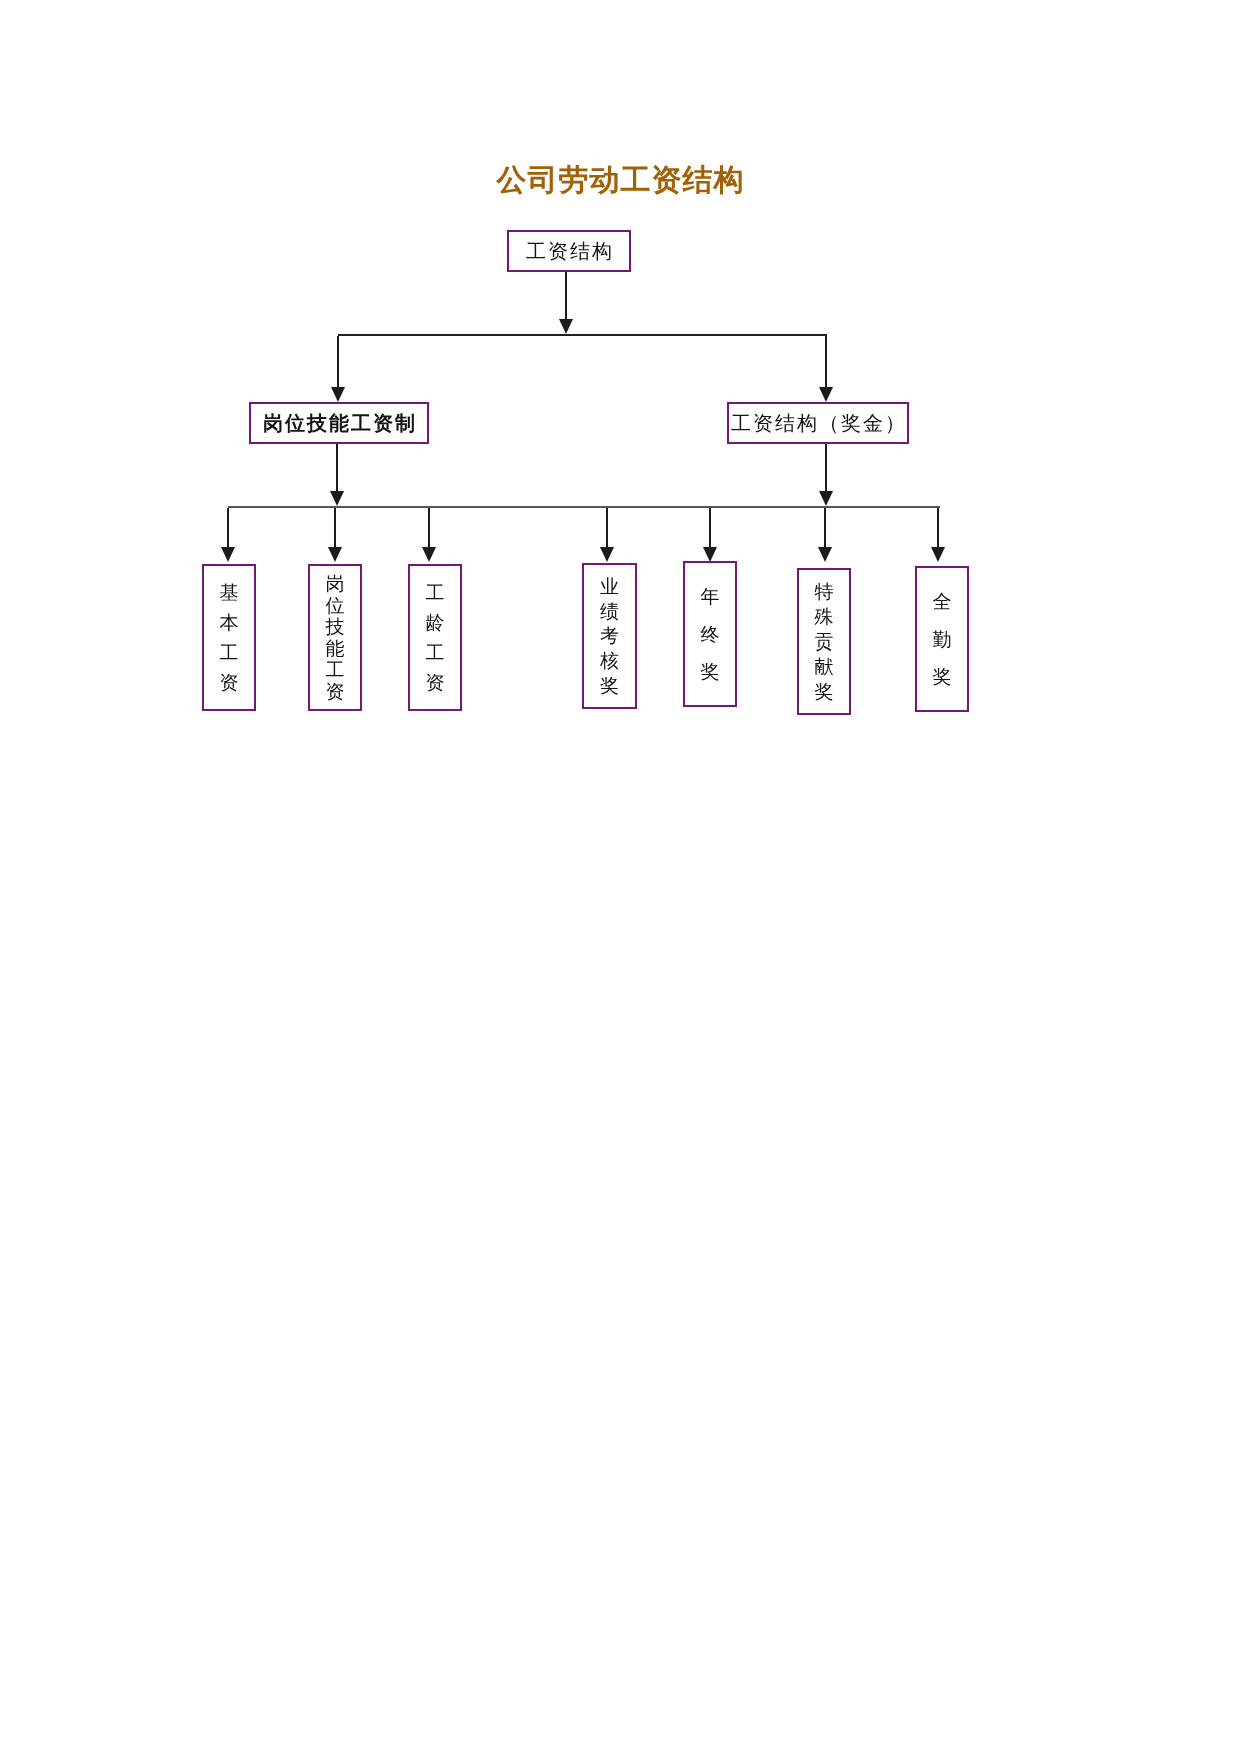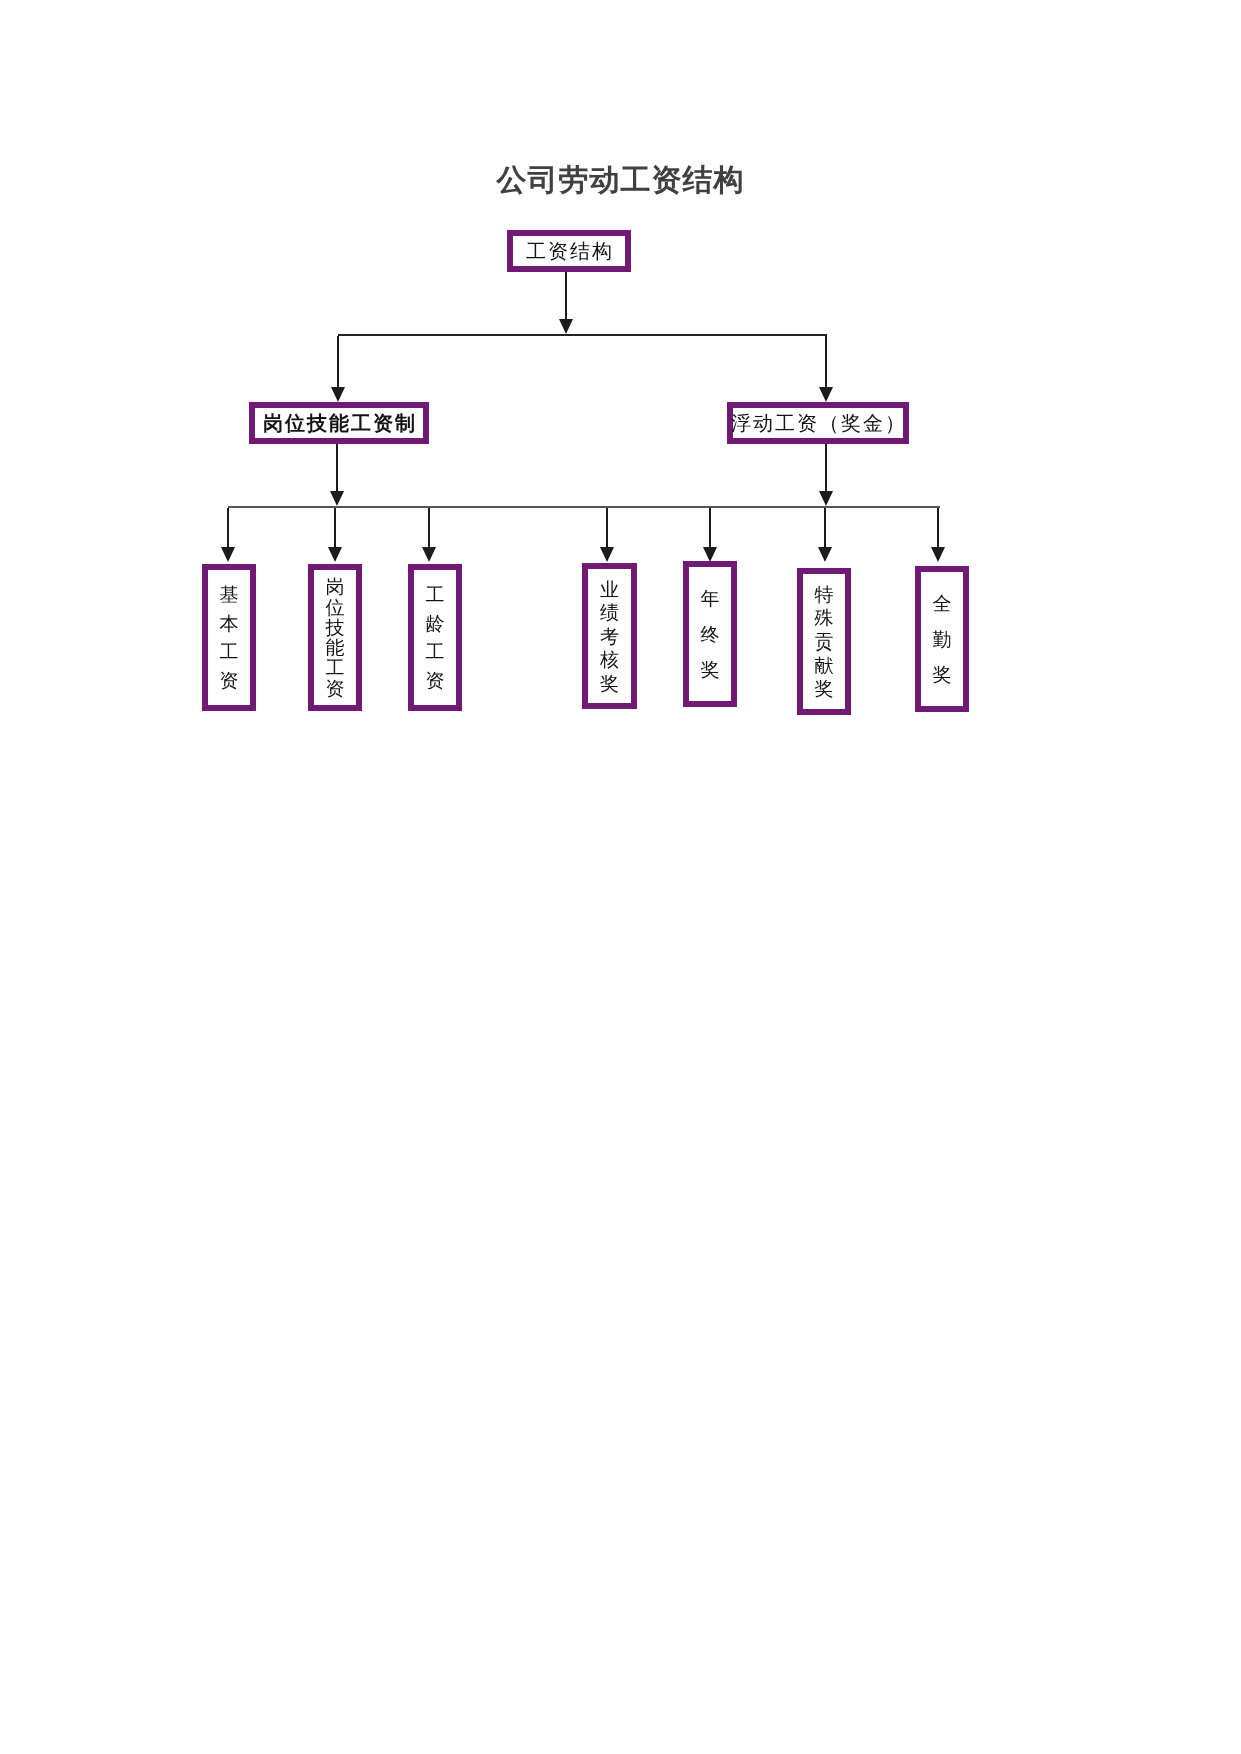--- a/index.html
+++ b/index.html
@@ -18,25 +18,25 @@
   }
   .title {
     position: absolute;
     top: 160px;
     left: 0;
     width: 100%;
     text-align: center;
     font-size: 30px;
     font-weight: bold;
     letter-spacing: 1px;
-    color: #404040;
+    color: #a16207;
   }
   .node {
     position: absolute;
-    border: 6px solid #701a75;
+    border: 2px solid #701a75;
     background: #ffffff;
     display: flex;
     align-items: center;
     justify-content: center;
     color: #141414;
   }
   .node-h {
     font-size: 20px;
     letter-spacing: 2px;
     white-space: nowrap;
@@ -96,21 +96,21 @@
 
     <div class="arrow-down" style="left:559px; top:272px; height:62px;"></div>
     <div class="hline" style="left:338px; top:334px; width:489px;"></div>
     <div class="arrow-down" style="left:331px; top:336px; height:66px;"></div>
     <div class="arrow-down" style="left:819px; top:336px; height:66px;"></div>
 
     <div class="node node-h" style="left:249px; top:402px; width:180px; height:42px;font-weight:bold;">
       <span>岗位技能工资制</span>
     </div>
     <div class="node node-h" style="left:727px; top:402px; width:182px; height:42px;">
-      <span>浮动工资（奖金）</span>
+      <span>工资结构（奖金）</span>
     </div>
 
     <div class="arrow-down" style="left:330px; top:444px; height:62px;"></div>
     <div class="arrow-down" style="left:819px; top:444px; height:62px;"></div>
     <div class="hline gray" style="left:228px; top:506px; width:712px;"></div>
 
     <div class="arrow-down" style="left:221px; top:508px; height:54px;"></div>
     <div class="arrow-down" style="left:328px; top:508px; height:54px;"></div>
     <div class="arrow-down" style="left:422px; top:508px; height:54px;"></div>
     <div class="arrow-down" style="left:600px; top:508px; height:54px;"></div>

